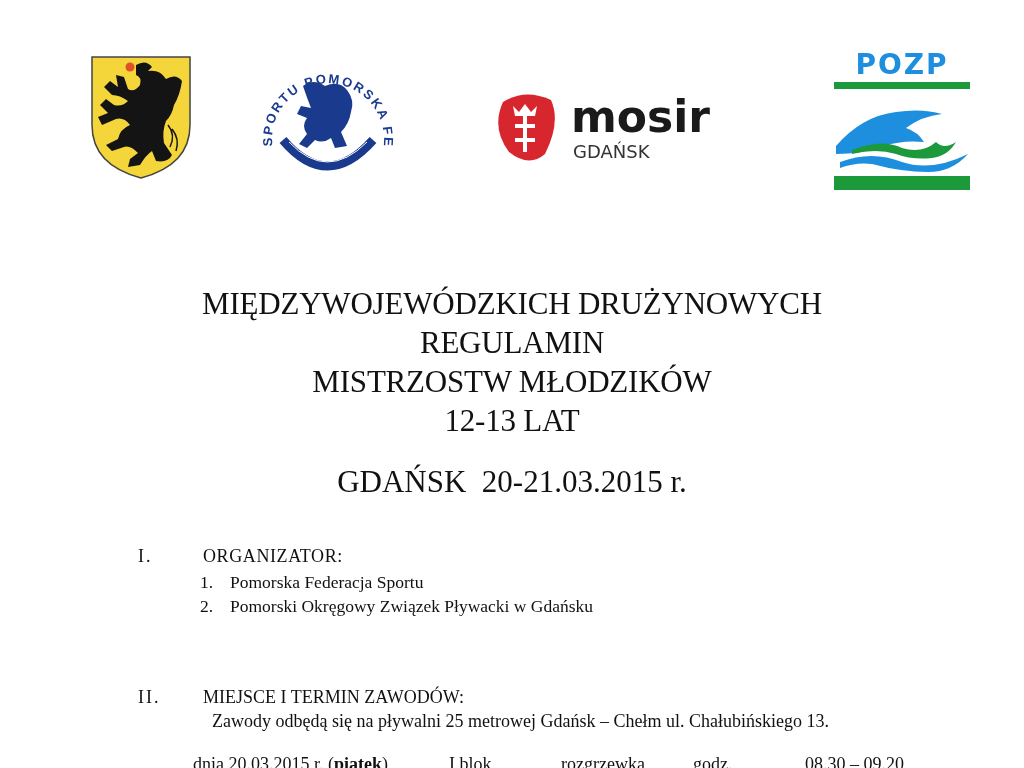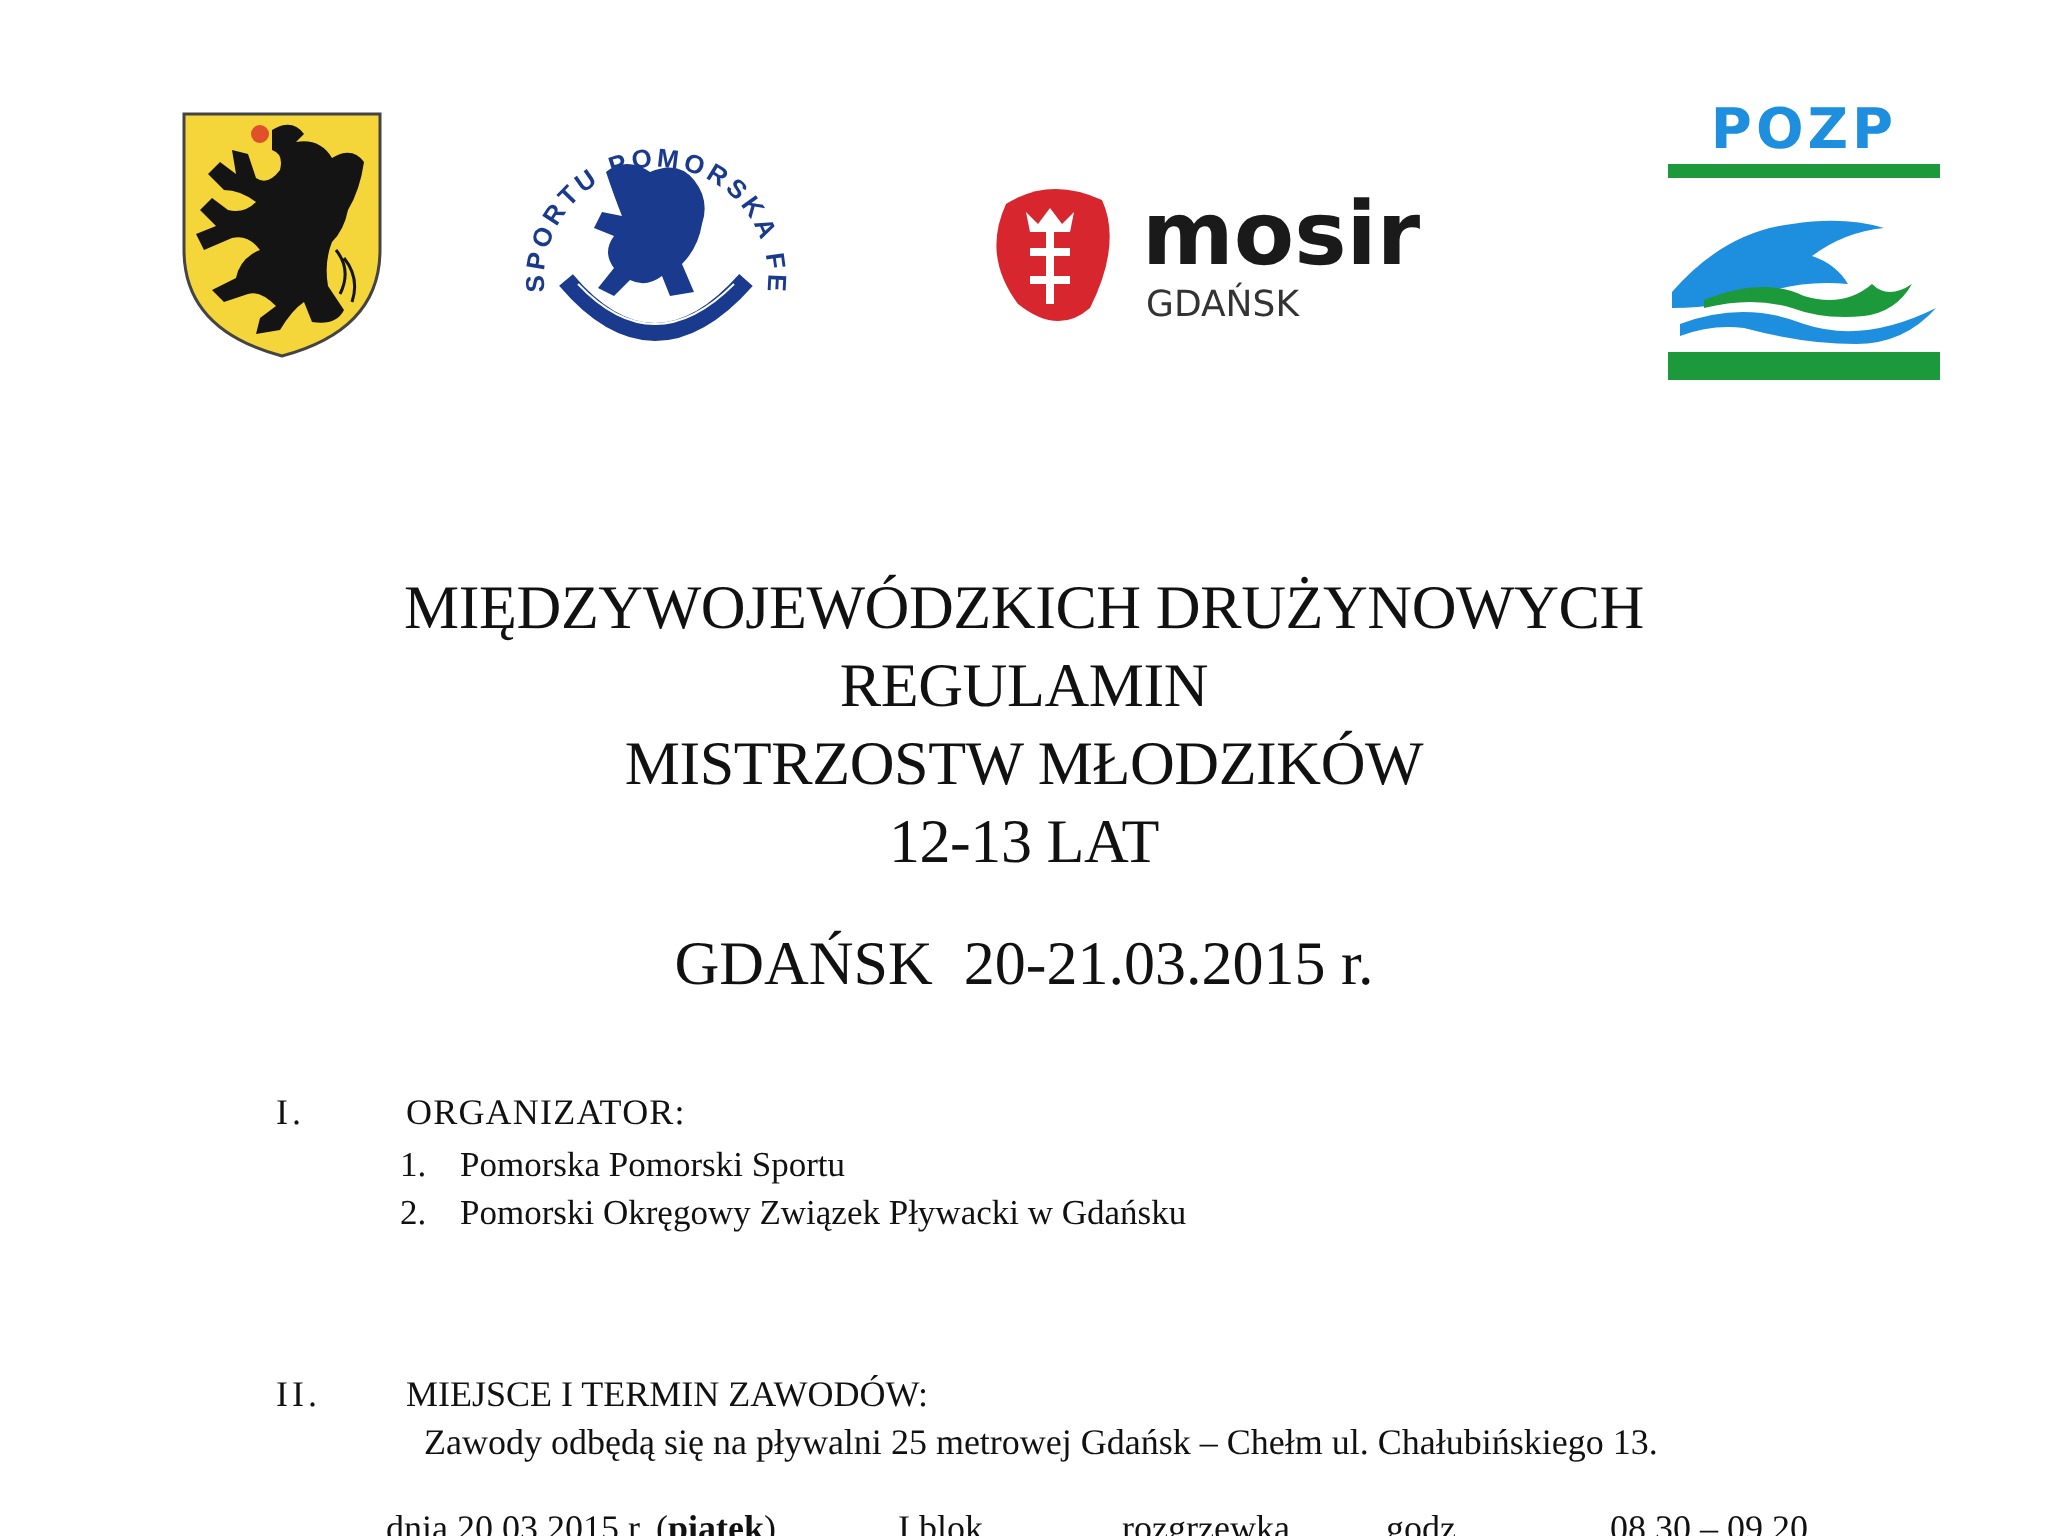--- a/index.html
+++ b/index.html
@@ -97,21 +97,21 @@
   <div class="title-line">REGULAMIN</div>
   <div class="title-line">MISTRZOSTW MŁODZIKÓW</div>
   <div class="title-line">12-13 LAT</div>
   <div class="title-sub" style="white-space:pre">GDAŃSK  20-21.03.2015 r.</div>
 </div>
 
 <div class="section" id="section-1">
   <span class="sec-num">I.</span>
   <span class="sec-head">ORGANIZATOR:</span>
   <ul class="list">
-    <li><span class="n">1.</span><span>Pomorska Pomorski Sportu</span></li>
+    <li><span class="n">1.</span><span>Pomorska Federacja Sportu</span></li>
     <li><span class="n">2.</span><span>Pomorski Okręgowy Związek Pływacki w Gdańsku</span></li>
   </ul>
 </div>
 
 <div class="section" id="section-2">
   <span class="sec-num">II.</span>
   <span class="sec-head bold">MIEJSCE I TERMIN ZAWODÓW:</span>
   <span class="para">Zawody odbędą się na pływalni 25 metrowej Gdańsk – Chełm ul. Chałubińskiego 13.</span>
 </div>
 

